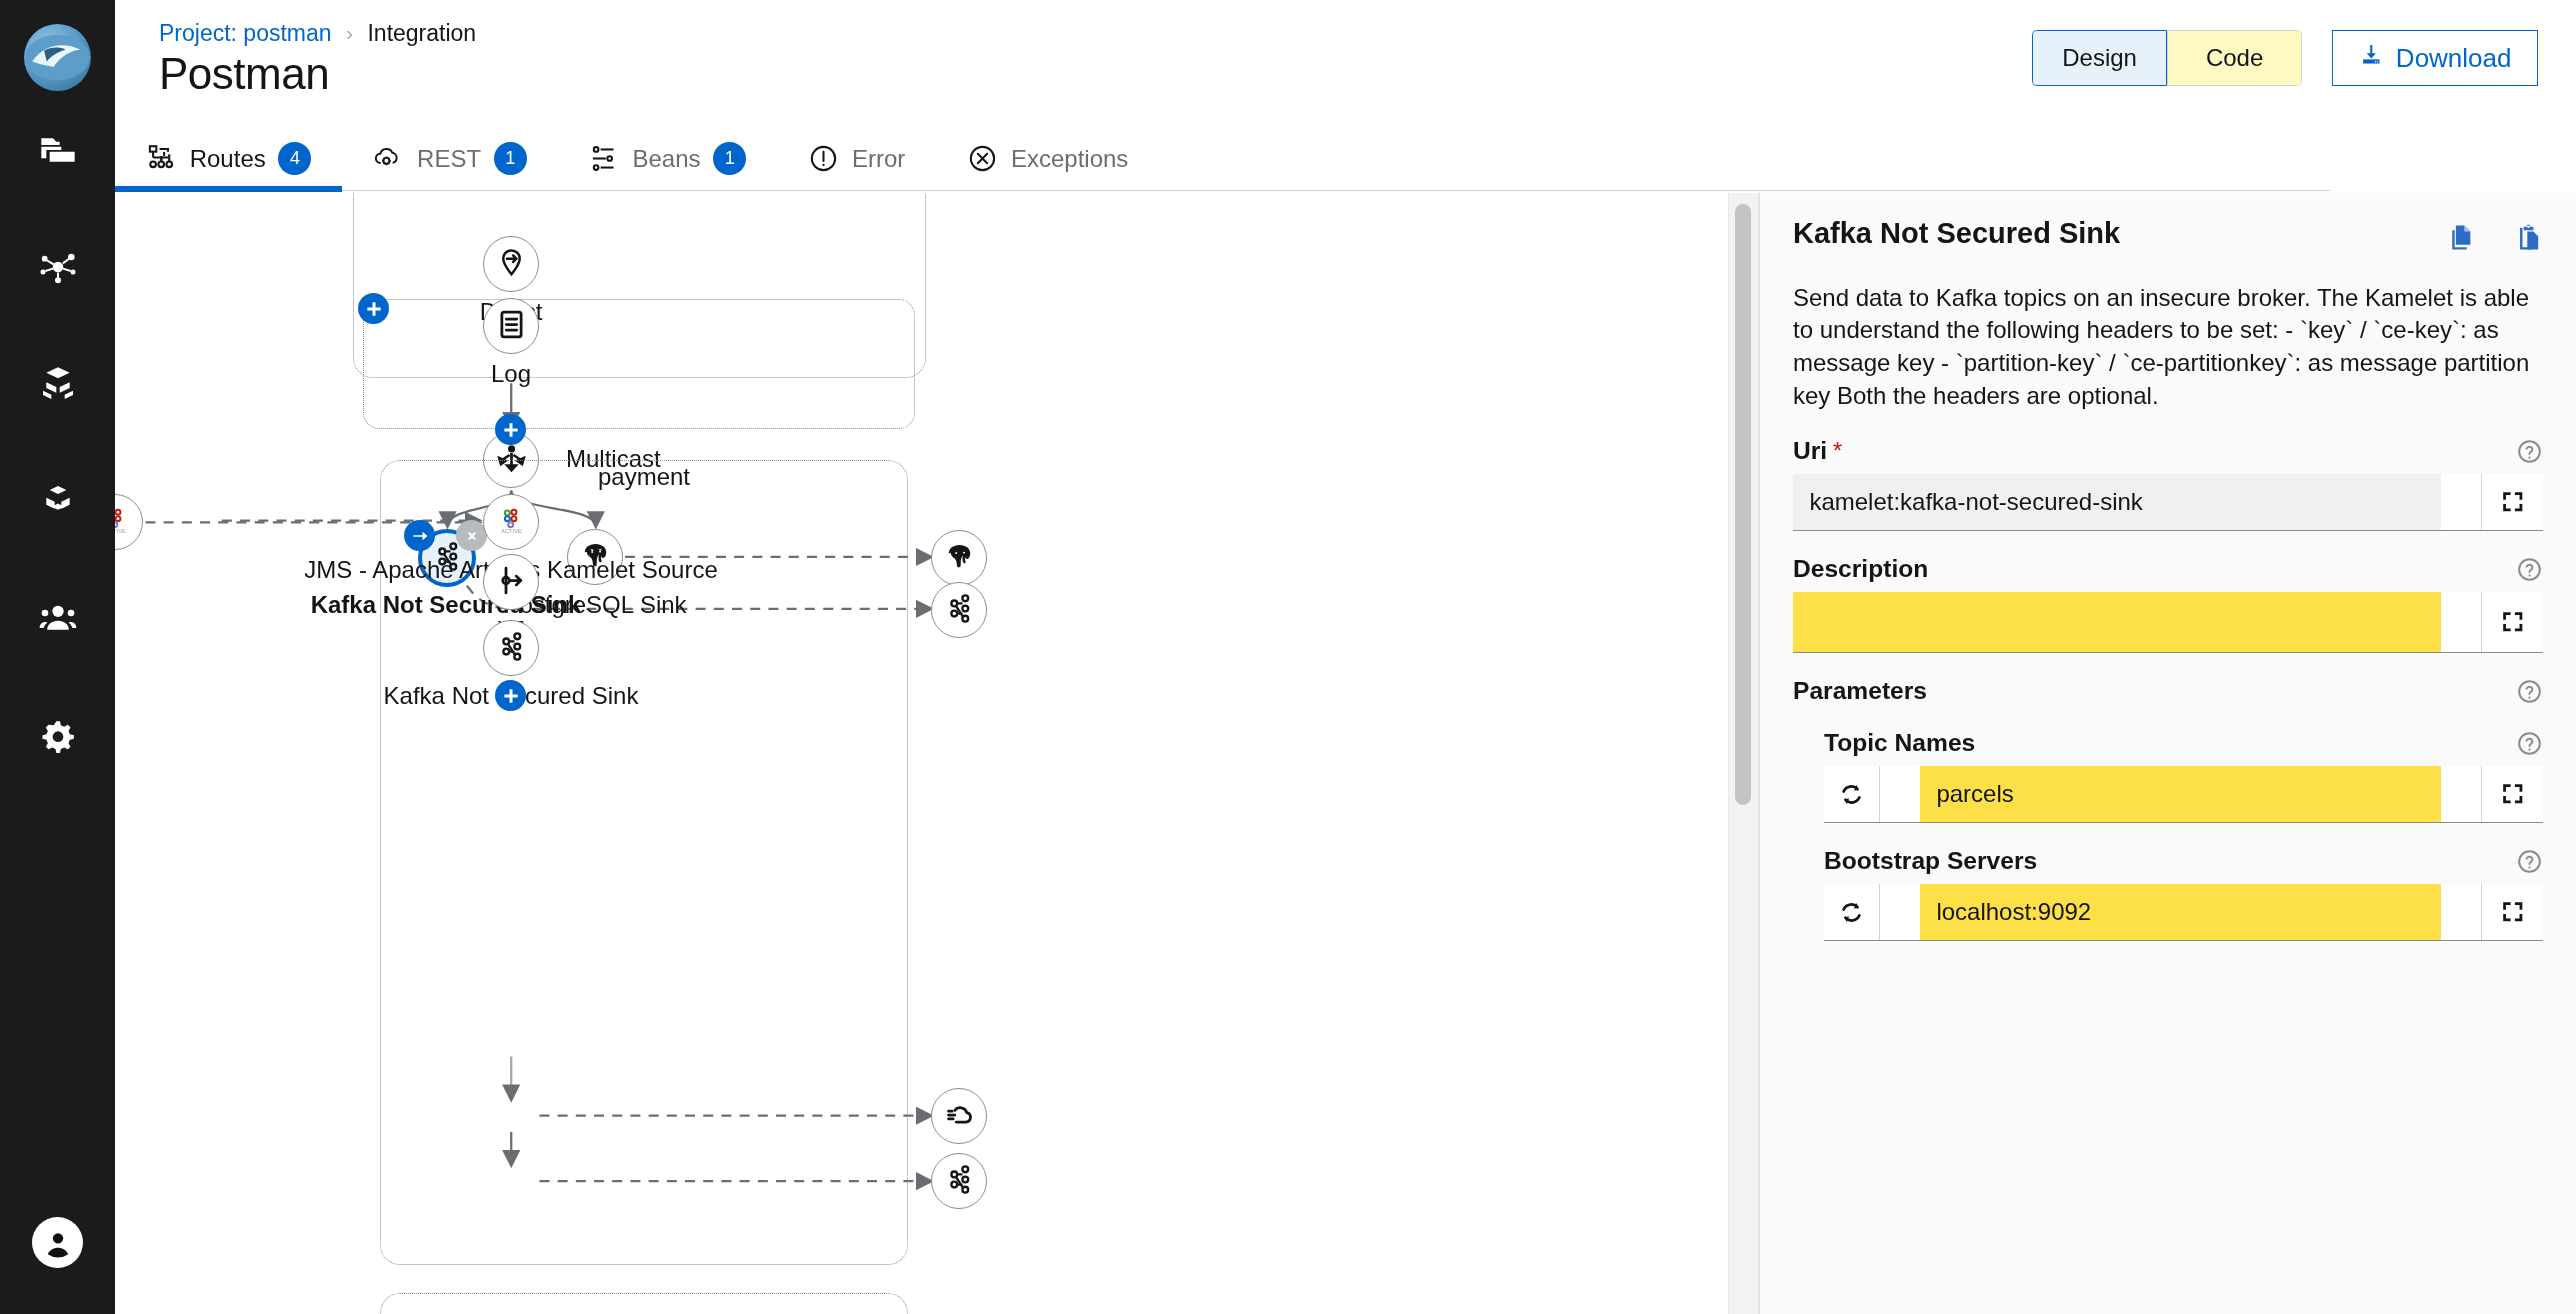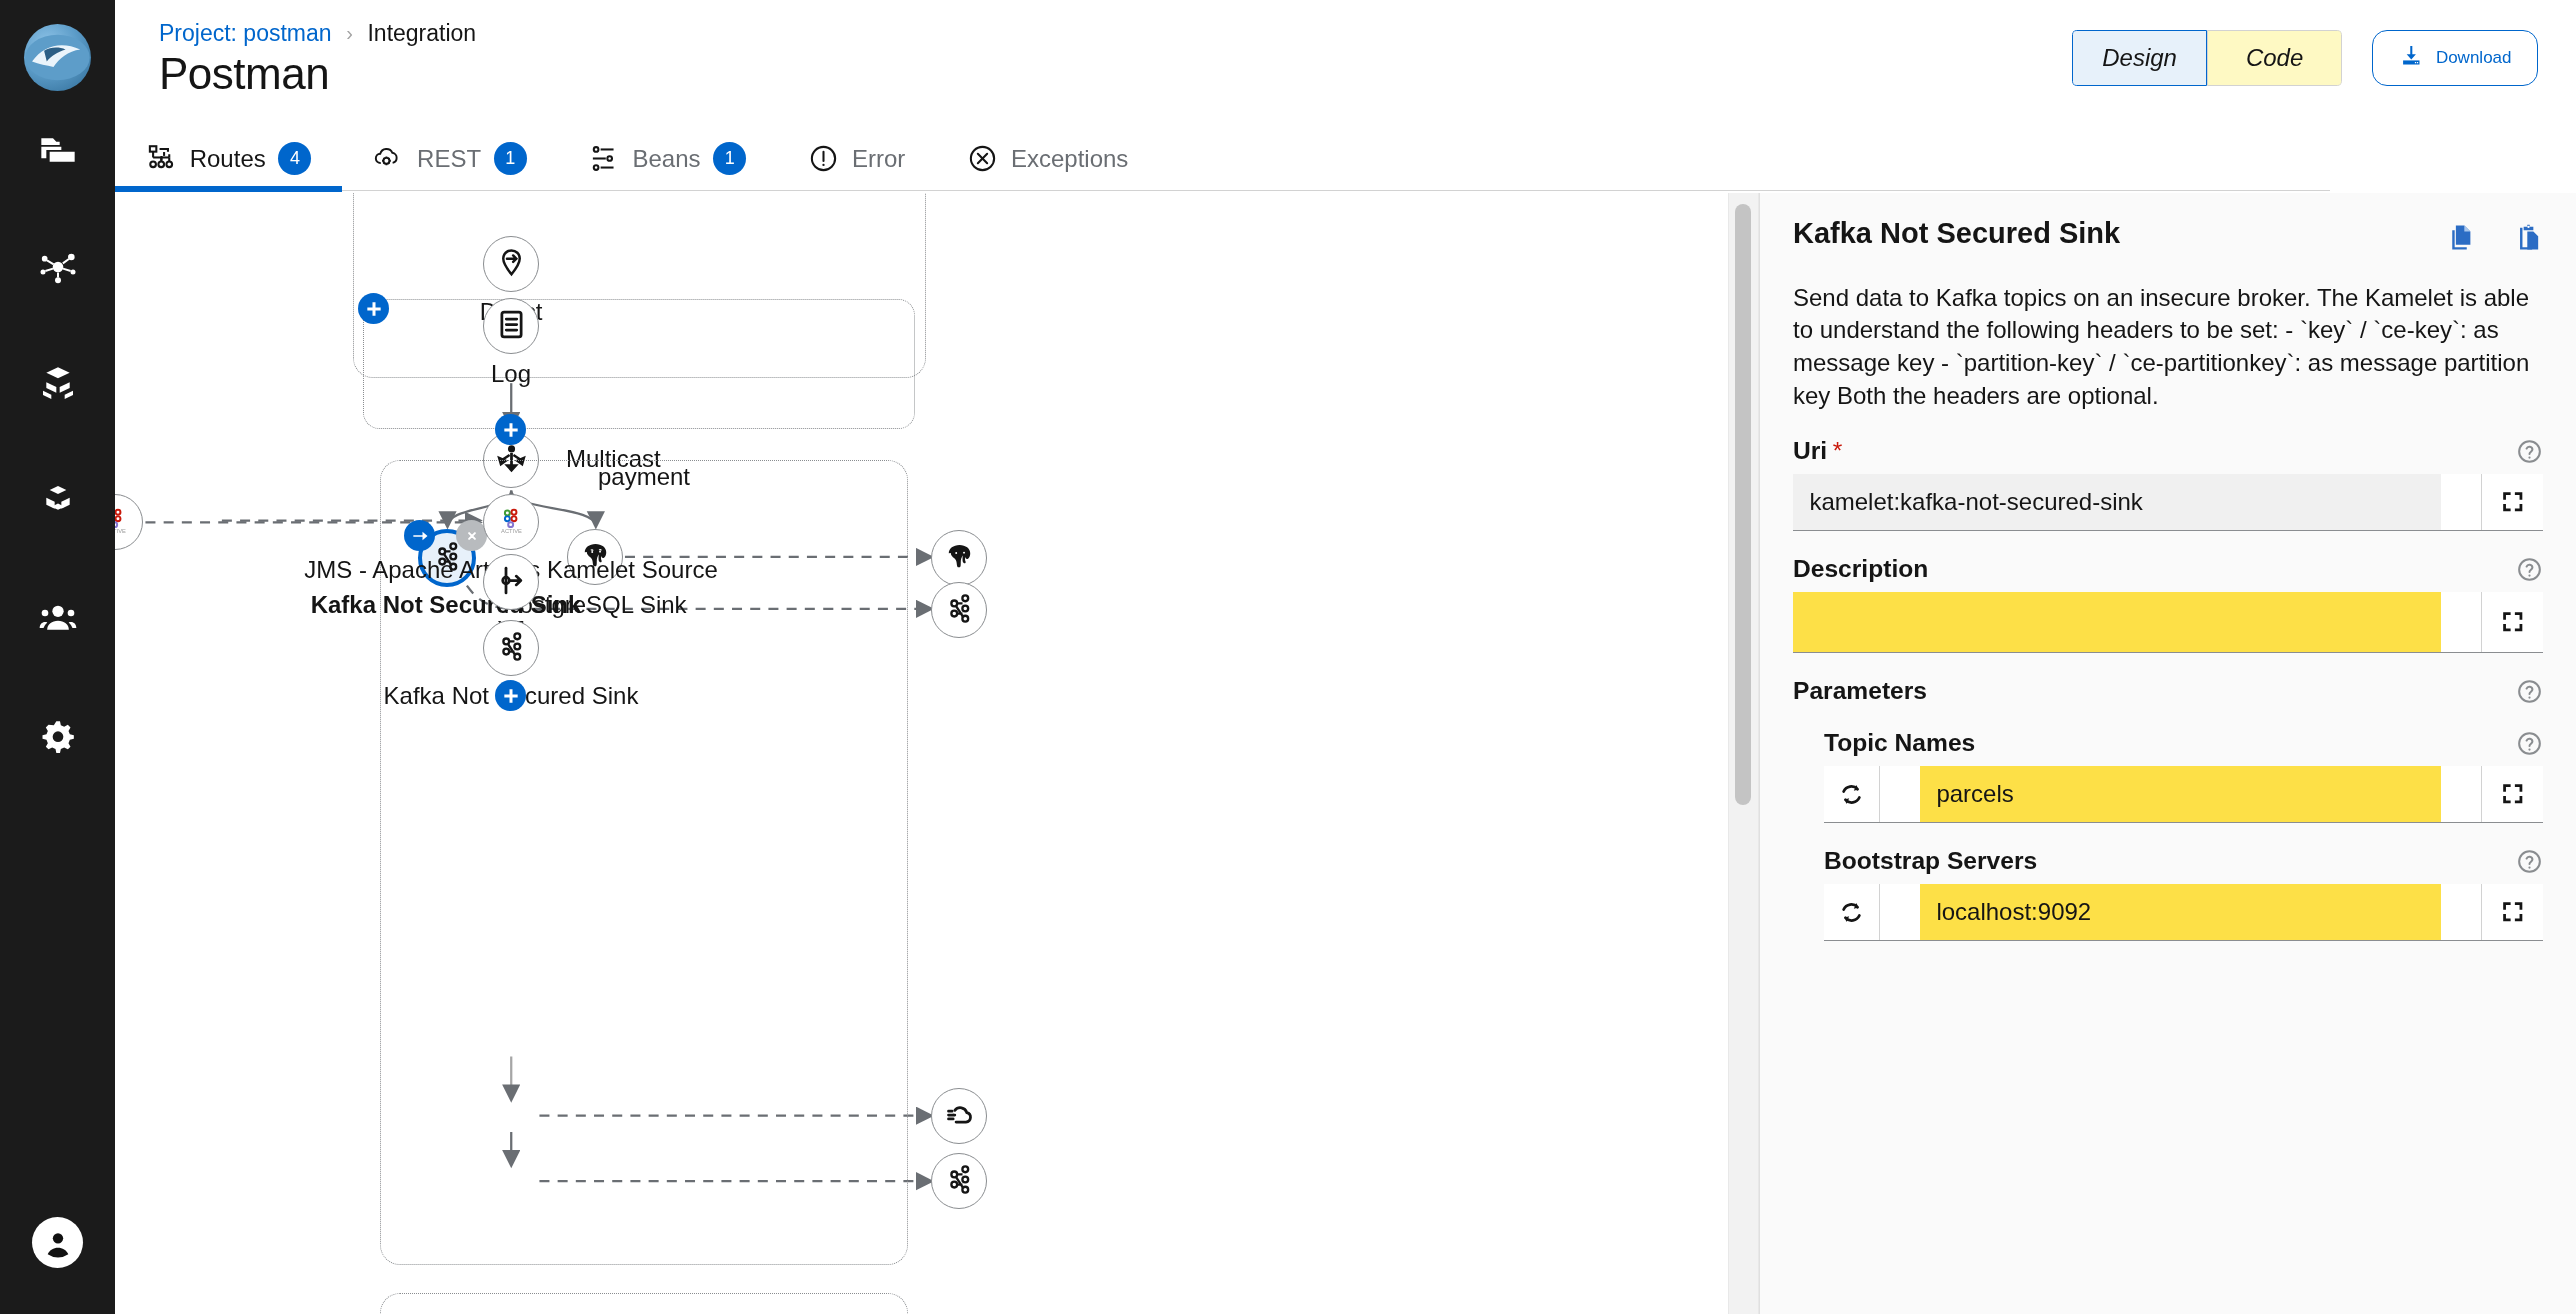--- a/index.html
+++ b/index.html
@@ -54,35 +54,35 @@
   #breadcrumb .crumb-sep { color: #a3a3a3; font-size: 20px; }
   #breadcrumb .crumb-cur { color: #151515; }
   #page-title {
     position: absolute; left: 44px; top: 49px;
     font-size: 44px; font-weight: 400; color: #151515; letter-spacing: -0.5px;
   }
   #header-actions {
     position: absolute; right: 38px; top: 30px;
     display: flex; align-items: center; gap: 30px;
   }
-  .seg-group { display: flex; border-radius: 4.6px; overflow: hidden; font-style: italic; }
+  .seg-group { display: flex; border-radius: 4.6px; overflow: hidden; }
   .seg-btn {
     height: 56px; min-width: 135px; padding: 0 20px;
     font-size: 24px; display: flex; align-items: center; justify-content: center;
     background: #fef9c3; border: 1.8px solid #d2d2d2; cursor: pointer; color: #151515;
   }
   .seg-btn.active {
     background: #e7f1fa; border-color: #0066cc; color: #151515;
   }
   .seg-btn.first { border-radius: 4.6px 0 0 4.6px; border-right-width: 0.9px; }
   .seg-btn.last  { border-radius: 0 4.6px 4.6px 0; border-left-width: 0.9px; }
   .btn-outline {
     height: 56px; padding: 0 25.5px; display: flex; align-items: center; gap: 12.7px;
-    border: 1.8px solid #0066cc; border-radius: 15px; background: #fff;
-    color: #0066cc; font-size: 17px; cursor: pointer;
+    border: 1.8px solid #0066cc; border-radius: 0; background: #fff;
+    color: #0066cc; font-size: 26px; cursor: pointer;
   }
   .btn-outline svg { width: 24.6px; height: 24.6px; fill: #0066cc; }
 
   
   #tabs {
     position: absolute; left: 115px; top: 127px;
     width: 2215px; height: 64px;
     border-bottom: 1.8px solid #d2d2d2;
     display: flex; align-items: stretch; padding-left: 0px;
   }

